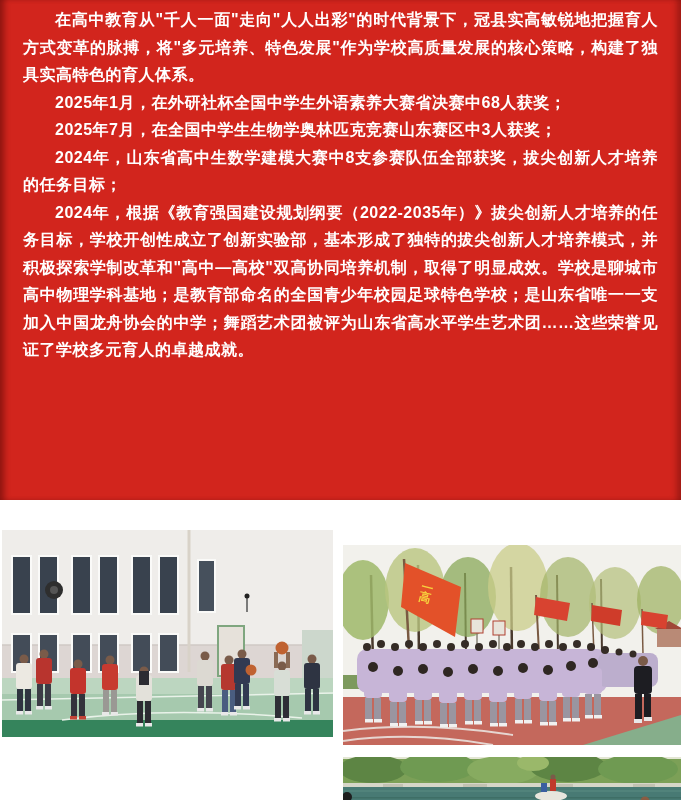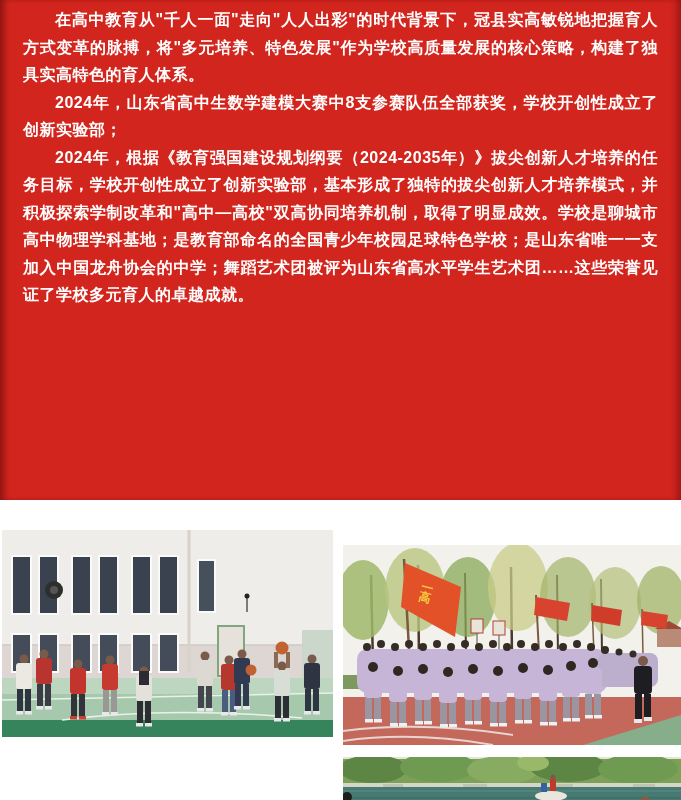--- a/index.html
+++ b/index.html
@@ -20,22 +20,24 @@
   #photo-lake{left:343px;top:757px;width:338px;height:43px;}
   .photo svg{display:block;}
 </style>
 </head>
 <body>
 
 <div id="page">
 
   <div class="banner">
     <p>在高中教育从"千人一面"走向"人人出彩"的时代背景下，冠县实高敏锐地把握育人方式变革的脉搏，将"多元培养、特色发展"作为学校高质量发展的核心策略，构建了独具实高特色的育人体系。</p>
-    <p>2024年，山东省高中生数学建模大赛中8支参赛队伍全部获奖，学校开创性成立了创新实验部；</p>
-    <p>2024年，根据《教育强国建设规划纲要（2024-2035年）》拔尖创新人才培养的任务目标，学校开创性成立了创新实验部，基本形成了独特的拔尖创新人才培养模式，并积极探索学制改革和"高中—高校"双高协同培养机制，取得了明显成效。学校是聊城市高中物理学科基地；是教育部命名的全国青少年校园足球特色学校；是山东省唯一一支加入中国龙舟协会的中学；舞蹈艺术团被评为山东省高水平学生艺术团……这些荣誉见证了学校多元育人的卓越成就。</p>
+    <p>2025年1月，在外研社杯全国中学生外语素养大赛省决赛中68人获奖；</p>
+    <p>2025年7月，在全国中学生生物学奥林匹克竞赛山东赛区中3人获奖；</p>
+    <p>2024年，山东省高中生数学建模大赛中8支参赛队伍全部获奖，拔尖创新人才培养的任务目标；</p>
+    <p>2024年，根据《教育强国建设规划纲要（2022-2035年）》拔尖创新人才培养的任务目标，学校开创性成立了创新实验部，基本形成了独特的拔尖创新人才培养模式，并积极探索学制改革和"高中—高校"双高协同培养机制，取得了明显成效。学校是聊城市高中物理学科基地；是教育部命名的全国青少年校园足球特色学校；是山东省唯一一支加入中国龙舟协会的中学；舞蹈艺术团被评为山东省高水平学生艺术团……这些荣誉见证了学校多元育人的卓越成就。</p>
   </div>
 
   <div class="photo" id="photo-basketball" role="img" aria-label="体育馆内师生篮球比赛">
     <svg width="331" height="207" viewBox="0 0 331 207">
       <defs>
         <g id="fig">
           <circle cx="0" cy="-34" r="4.5" fill="var(--skin,#7a5b49)"></circle>
           <rect x="-8" y="-30" width="16" height="26" rx="3" fill="var(--shirt,#cccccc)"></rect>
           <rect x="-7" y="-4" width="6" height="23" fill="var(--pants,#3a3a44)"></rect>
           <rect x="1" y="-4" width="6" height="23" fill="var(--pants,#3a3a44)"></rect>

